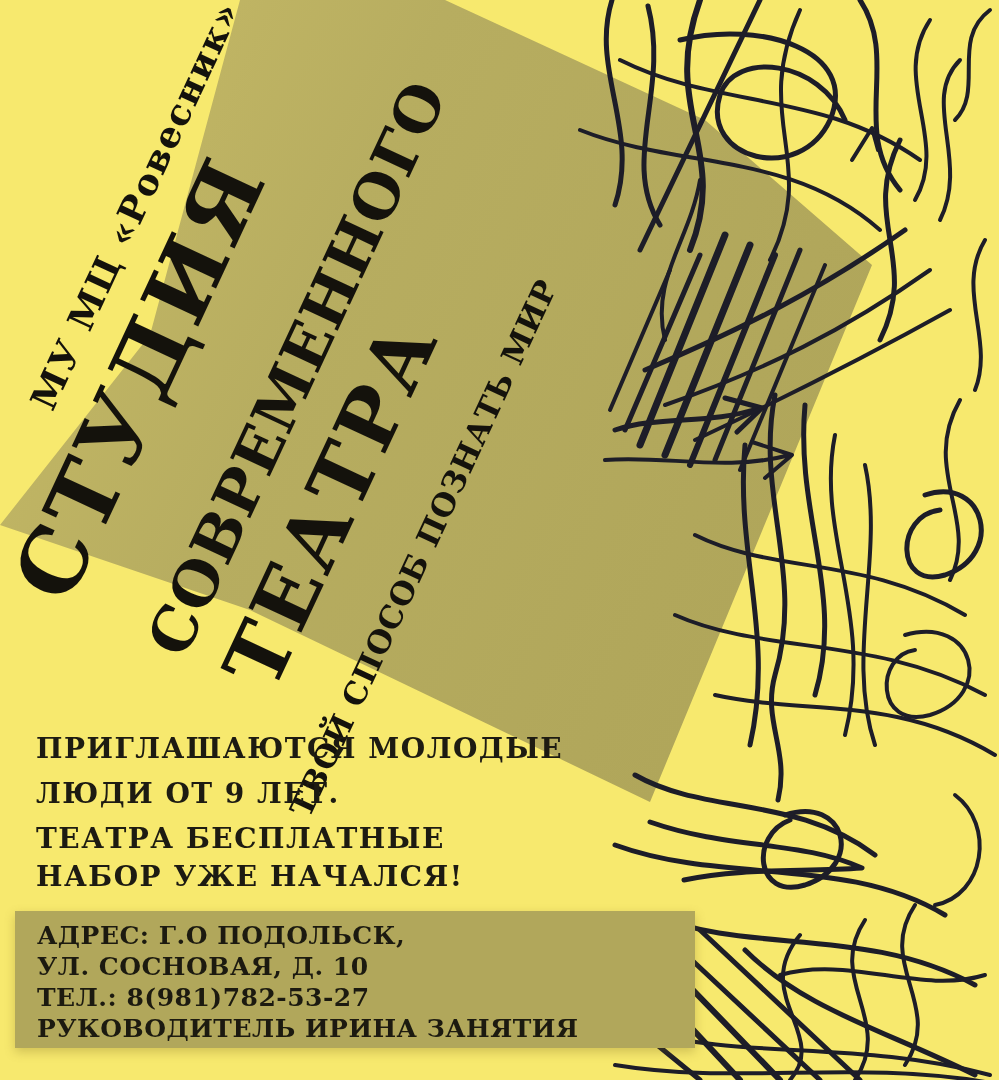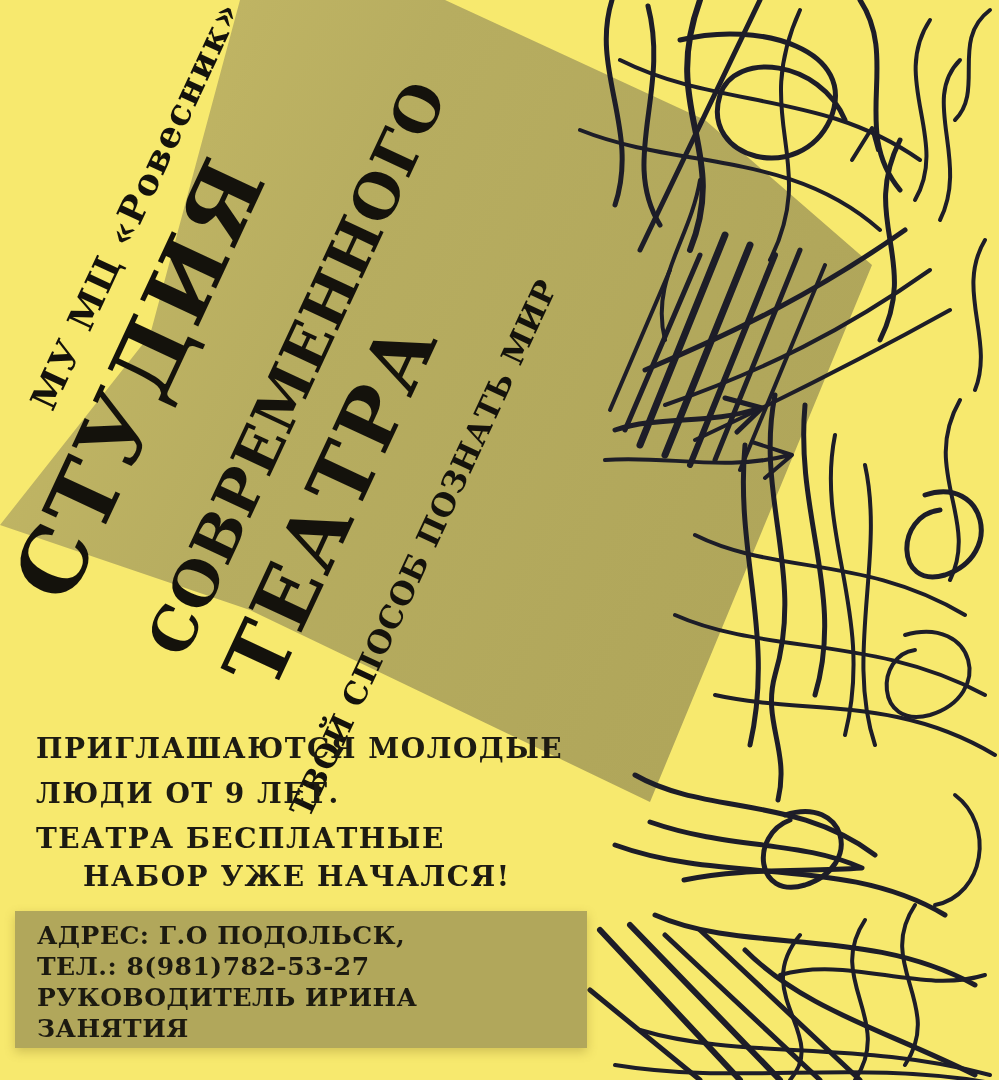--- a/index.html
+++ b/index.html
@@ -28,24 +28,24 @@
   .tagline{left:424px;top:548px;font-size:31px;letter-spacing:1px;}
   
   .scribble{position:absolute;left:0;top:0;width:999px;height:1080px;pointer-events:none;}
   
   .invite{
     position:absolute;left:36px;top:726px;
     font-size:28px;font-weight:700;letter-spacing:1.5px;line-height:45px;color:#1d1b12;
   }
   .enroll{
     position:absolute;left:36px;top:860px;
-    font-size:28px;font-weight:700;letter-spacing:1.5px;color:#1d1b12;margin-left:47px;
+    font-size:28px;font-weight:700;letter-spacing:1.5px;color:#1d1b12;
   }
   .contact-panel{
-    position:absolute;left:15px;top:911px;width:572px;height:137px;
+    position:absolute;left:15px;top:911px;width:680px;height:137px;
     background:#B1A75B;box-shadow:0 4px 10px rgba(120,100,30,.30);
   }
   .contact-lines{
     position:absolute;left:22px;top:9px;right:10px;
     font-size:25px;font-weight:700;letter-spacing:.5px;line-height:31px;color:#1c1a10;
   }
 </style>
 </head>
 <body>
 
@@ -130,18 +130,19 @@
     <div>ПРИГЛАШАЮТСЯ МОЛОДЫЕ</div>
     <div>ЛЮДИ ОТ 9 ЛЕТ.</div>
     <div>ТЕАТРА БЕСПЛАТНЫЕ</div>
   </div>
 
   <div class="enroll">НАБОР УЖЕ НАЧАЛСЯ!</div>
 
   <div class="contact-panel">
     <div class="contact-lines">
       <div>АДРЕС: Г.О ПОДОЛЬСК,</div>
+      <div>УЛ. СОСНОВАЯ, Д. 10</div>
       <div>ТЕЛ.: 8(981)782-53-27</div>
       <div>РУКОВОДИТЕЛЬ ИРИНА ЗАНЯТИЯ</div>
     </div>
   </div>
 
 </div>
 
 </body></html>

